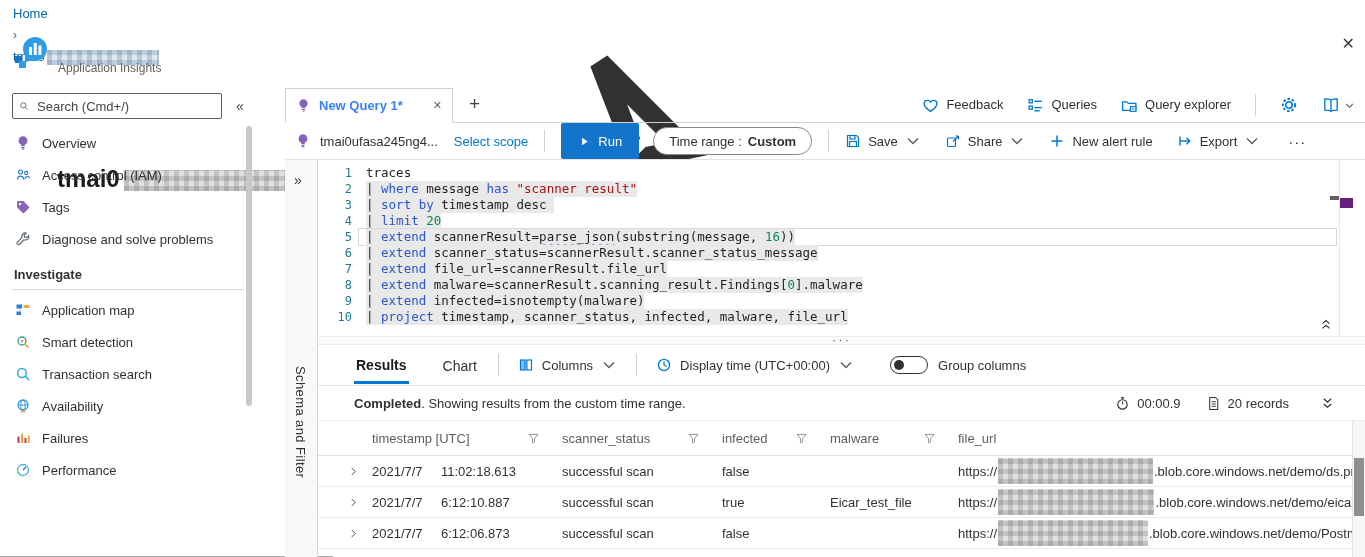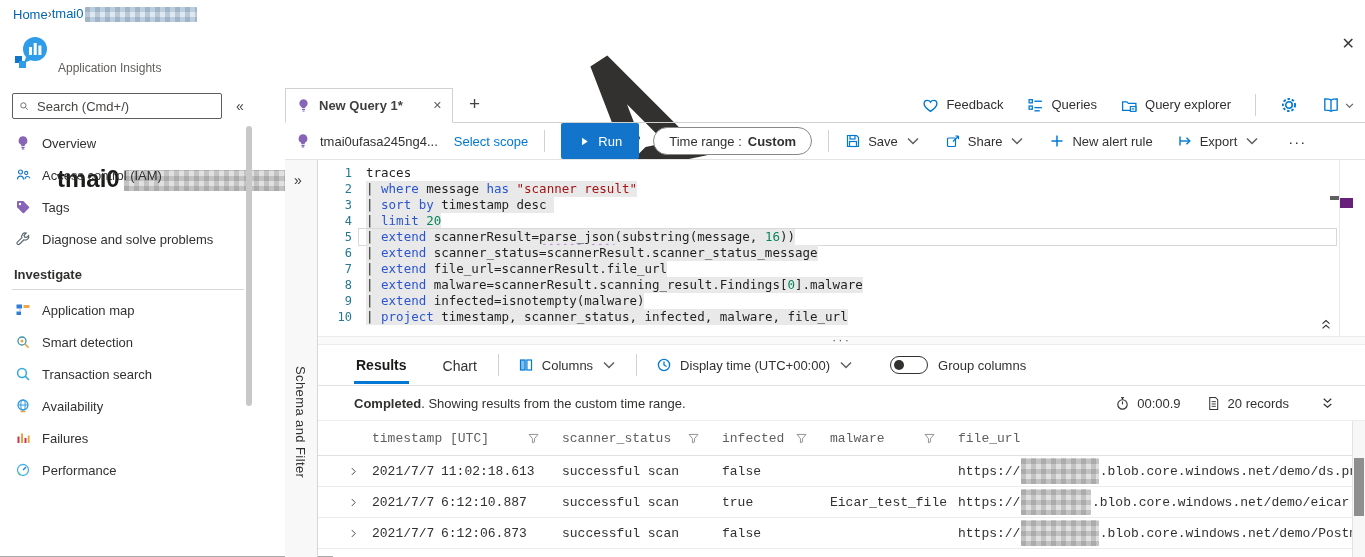--- a/index.html
+++ b/index.html
@@ -7,21 +7,21 @@
           font-family:"Liberation Sans",sans-serif;color:#323130;font-size:13px;}
   
   .pix{display:inline-block;border-radius:1px;vertical-align:middle;
     background-image:
       repeating-linear-gradient(90deg, rgba(80,80,80,.20) 0 5px, rgba(255,255,255,0) 5px 10px),
       repeating-linear-gradient(0deg, #c2c2c2 0 5px, #e0e0e0 5px 10px);}
   .pix-blue{background-image:
       repeating-linear-gradient(90deg, rgba(60,90,120,.22) 0 5px, rgba(255,255,255,0) 5px 10px),
       repeating-linear-gradient(0deg, #bccedd 0 5px, #dde8f1 5px 10px);}
   
-  .breadcrumb{position:absolute;top:6px;left:13px;font-size:13px;display:flex;align-items:center;}
+  .breadcrumb{position:absolute;top:6px;left:13px;font-size:13px;display:flex;gap:7px;flex-direction:column;}
   .crumb-link{color:#0066b4;cursor:pointer;}
   .crumb-sep{color:#605e5c;font-size:12px;}
   .pix-crumb{width:112px;height:15px;margin-left:2px;}
   
   .page-header{position:absolute;top:28px;left:0;right:0;height:58px;}
   .app-logo{position:absolute;left:13px;top:7px;width:36px;height:36px;}
   .title-row{position:absolute;left:57px;top:1px;display:flex;align-items:center;font-size:24px;font-weight:700;color:#1b1a19;}
   .pix-title{width:192px;height:21px;margin:2px 8px 0 4px;}
   .pin-btn{margin-left:26px;display:inline-flex;cursor:pointer;}
   .hdr-more{margin-left:24px;font-size:17px;color:#323130;font-weight:400;cursor:pointer;letter-spacing:1px;}
@@ -40,21 +40,21 @@
   .nav-label{margin-left:11px;color:#323130;}
   .nav-section{margin:12px 0 0 14px;font-weight:700;font-size:13px;color:#323130;}
   .nav-divider{border:none;border-top:1px solid #d8d8d8;margin:7px 12px 4px 12px;}
   .side-scrollbar{position:absolute;left:246px;top:38px;width:6px;height:280px;background:#c8c8c8;border-radius:3px;}
   .bottom-edge{position:absolute;left:0;bottom:0;width:333px;height:1px;background:#a9a9a9;}
   
   .main{position:absolute;left:285px;top:88px;right:0;bottom:0;}
   .tabbar{position:relative;height:35px;border-bottom:1px solid #d1d1d1;box-sizing:border-box;}
   .qtab{position:absolute;left:0;top:0;height:35px;width:168px;box-sizing:border-box;background:#fff;
         border:1px solid #d1d1d1;border-bottom:1px solid #fff;display:flex;align-items:center;padding:0 10px;gap:8px;z-index:2;}
-  .qtab-label{font-weight:700;color:#404040;flex:1;}
+  .qtab-label{font-weight:700;color:#3b82f6;flex:1;}
   .qtab-close{color:#605e5c;font-size:11px;cursor:pointer;}
   .newtab-btn{position:absolute;left:184px;top:5px;font-size:19px;font-weight:300;color:#444;cursor:pointer;}
   .tab-actions{position:absolute;right:10px;top:0;height:34px;display:flex;align-items:center;gap:24px;}
   .tb-act{display:flex;gap:7px;cursor:pointer;color:#323130;}
   .tb-act svg{width:17px;height:17px;}
   .v-div{width:1px;height:22px;background:#d1d1d1;}
   .icon-only{display:flex;align-items:center;gap:4px;cursor:pointer;}
   .icon-only svg{width:18px;height:18px;}
   .chev{display:inline-flex;}.chev svg{width:11px;height:11px;}
   
@@ -103,21 +103,21 @@
   .toggle{width:36px;height:16px;border:1px solid #323130;border-radius:9px;position:relative;margin-left:36px;cursor:pointer;background:#fff;flex:none;}
   .toggle .knob{position:absolute;left:3px;top:2.5px;width:10px;height:10px;border-radius:50%;background:#323130;}
   .toggle-label{margin-left:10px;}
   
   .status-row{height:35px;display:flex;align-items:center;padding:0 30px 0 36px;border-bottom:1px solid #ededed;box-sizing:border-box;}
   .status-right{margin-left:auto;display:flex;align-items:center;gap:9px;}
   .status-right svg{width:15px;height:15px;}
   .stat-group{display:flex;align-items:center;gap:7px;margin-left:16px;}
   .expand-all{margin-left:22px;cursor:pointer;display:inline-flex;}
   
-  .rtable{flex:1;position:relative;overflow:hidden;font-family:Liberation Mono, monospace;}
+  .rtable{flex:1;position:relative;overflow:hidden;}
   .tgrid{display:grid;grid-template-columns:38px 190px 160px 108px 128px minmax(0,1fr);padding-left:16px;align-items:center;}
   .thead{height:35px;border-bottom:1px solid #e1e1e1;box-sizing:border-box;color:#605e5c;}
   .th{display:flex;align-items:center;justify-content:space-between;padding-right:22px;height:100%;}
   .th-label{white-space:nowrap;}
   .funnel{display:inline-flex;}.funnel svg{width:13px;height:13px;}
   .tr{height:31px;border-bottom:1px solid #ebebeb;box-sizing:border-box;color:#323130;cursor:pointer;}
   .td{white-space:nowrap;overflow:hidden;}
   .td-exp{display:flex;align-items:center;justify-content:center;}
   .td-exp svg{width:11px;height:11px;}
   .date{display:inline-block;width:69px;font-weight:700;font-weight:400;}

